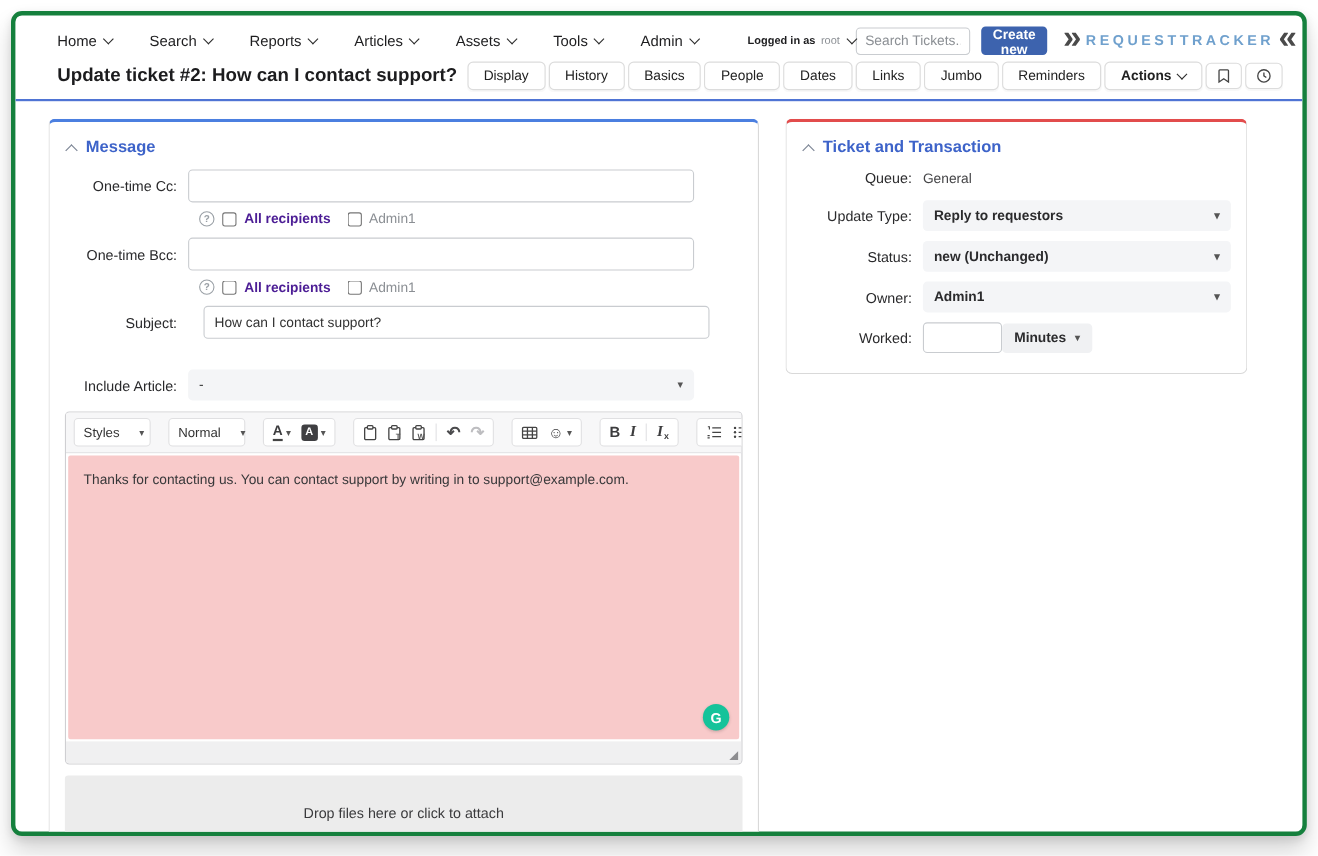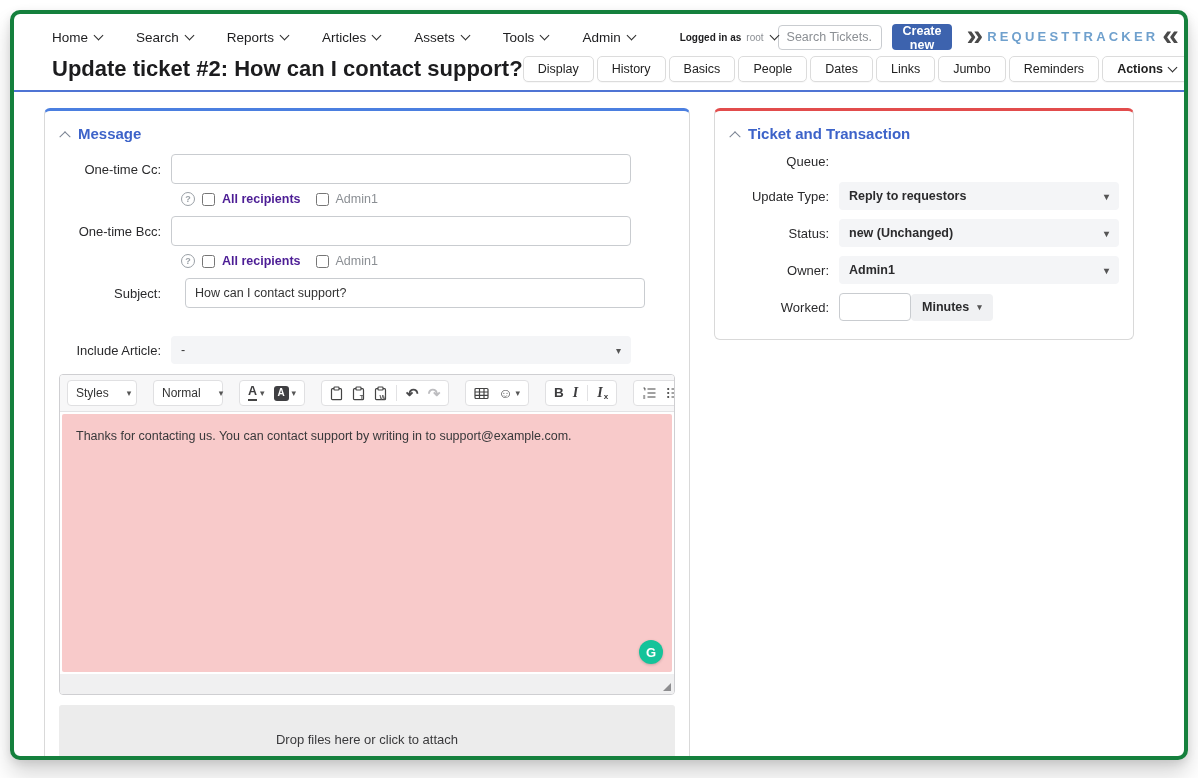--- a/index.html
+++ b/index.html
@@ -23,21 +23,21 @@
   .search-tickets { width:104px; height:25px; border:1px solid #c9ccd0; border-radius:4px; font-size:12.5px; padding:2px 8px; color:#444; font-family:"Liberation Sans",sans-serif;}
   .search-tickets::placeholder { color:#8b8f94; }
   .btn-create { background:#3d63ae; color:#fff; font-weight:700; font-size:12.5px; border:none; border-radius:4px; height:26px; padding:0 11px; cursor:pointer; }
   .logo { display:flex; align-items:center; gap:4px; margin-left:4px; cursor:pointer; }
   .logo .guillemet { font-size:30px; font-weight:700; color:#4a4a4a; line-height:1; margin-top:-4px;}
   .logo .words { display:flex; flex-direction:row; align-items:center; line-height:1.02; }
   .logo .words span { font-size:13px; font-weight:700; letter-spacing:3.2px; color:#6fa0cd; }
 
   
   .titlebar { display:flex; align-items:center; padding:0 18px 8px 38px; border-bottom:2px solid #4f74d4; }
-  .page-title { font-size:22px; font-weight:700; color:#1c1c1e; flex:0 0 auto; }
+  .page-title { font-size:17px; font-weight:700; color:#1c1c1e; flex:0 0 auto; }
   .tabs { margin-left:auto; display:flex; align-items:center; gap:3px; }
   .tab { background:#fff; border:1px solid #dcdcdc; border-radius:5px; font-size:12.5px; color:#222; padding:5px 14px; cursor:pointer; display:flex; align-items:center; box-shadow:0 1px 1px rgba(0,0,0,.03); white-space:nowrap;}
   .tab.actions { font-weight:700; }
   .tab .chev { margin-left:6px; margin-top:-3px;}
   .tab.iconbtn { padding:4px 9px; }
   .tab.iconbtn svg { display:block; }
 
   
   .content { display:flex; align-items:flex-start; padding:16px 50px 8px 30px; gap:24px; }
   .panel { background:#fff; border:1px solid #d9d9d9; border-radius:6px; }
@@ -330,20 +330,21 @@
     </div>
 
     <div class="panel right">
       <div class="section-head">
         <span class="collapse-chev"></span>
         <span class="section-title">Ticket and Transaction</span>
       </div>
 
       <div class="rrow" style="margin-bottom:13px;">
         <span class="flabel">Queue:</span>
+        <span class="fctl queue-val">General</span>
       </div>
 
       <div class="rrow">
         <span class="flabel">Update Type:</span>
         <span class="fctl">
           <span class="select-flat bold">
             <span>Reply to requestors</span>
             <span class="caret">▾</span>
           </span>
         </span>

